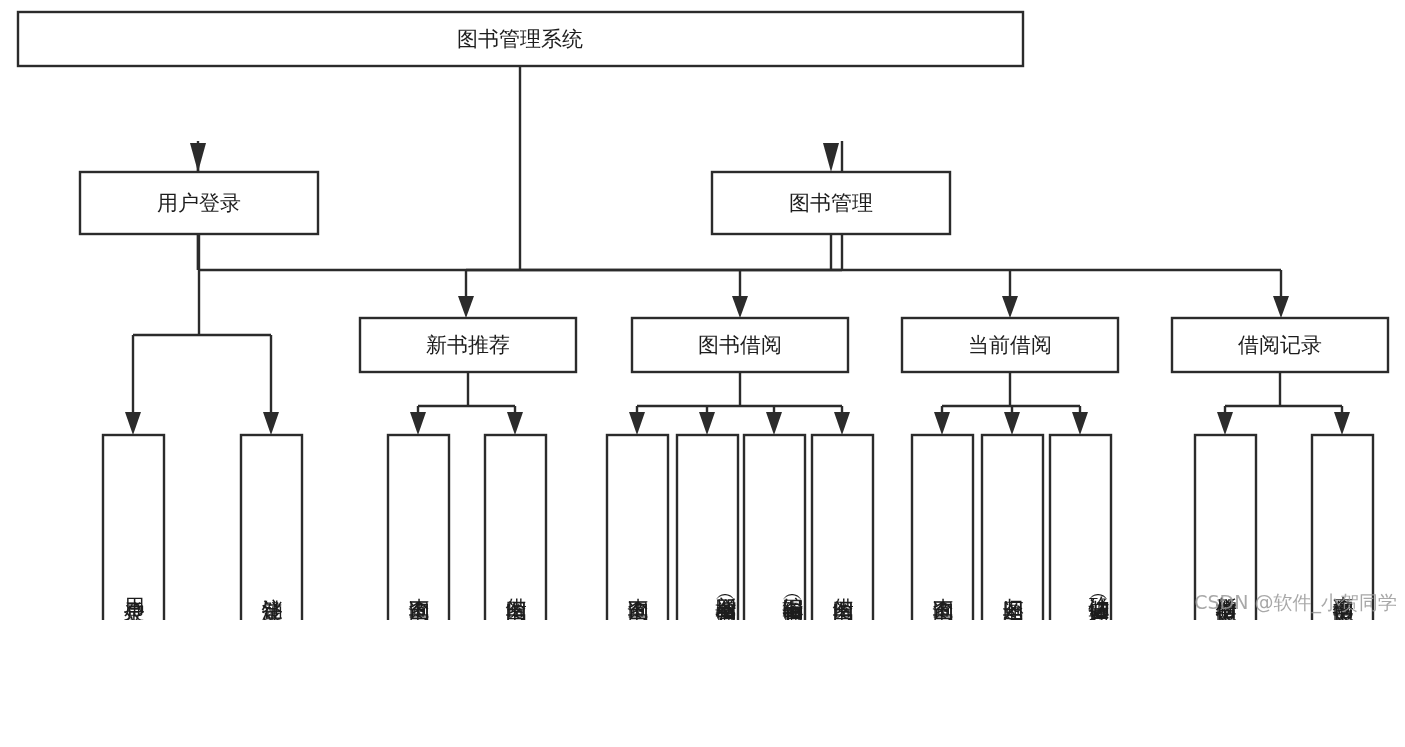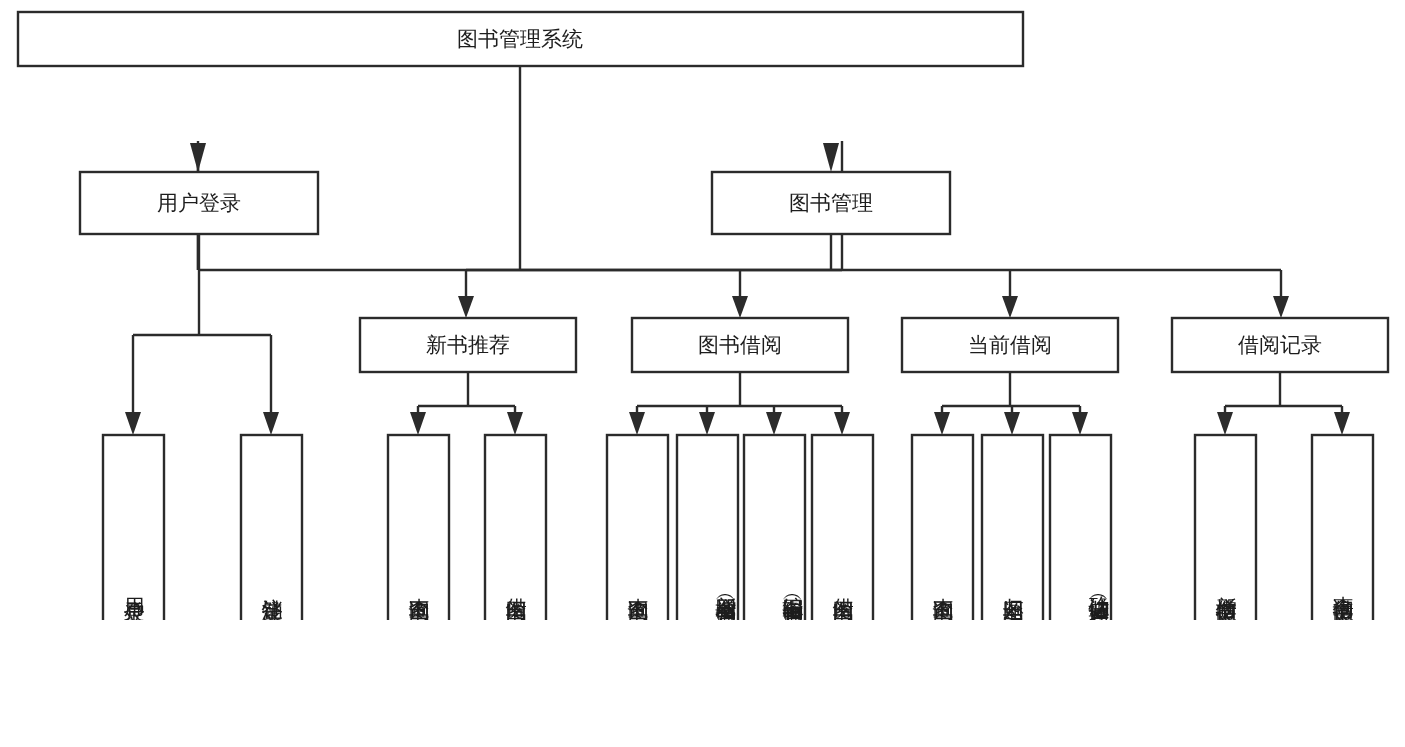--- a/index.html
+++ b/index.html
@@ -237,14 +237,15 @@
   <div class="vert-label" style="left:744px; top:435px; width:61px; height:300px; align-items:flex-start; padding-top:6px; box-sizing:border-box;">编辑图书（管理员）</div>
   <div class="vert-label" style="left:812px; top:435px; width:61px; height:300px;">借阅图书</div>
 
   <div class="vert-label" style="left:912px; top:435px; width:61px; height:300px;">查询图书</div>
   <div class="vert-label" style="left:982px; top:435px; width:61px; height:300px;">归还图书</div>
   <div class="vert-label" style="left:1050px; top:435px; width:61px; height:300px; align-items:flex-start; padding-top:6px; box-sizing:border-box;">确认归还（管理员）</div>
 
   <div class="vert-label" style="left:1195px; top:435px; width:61px; height:300px;">新增借阅记录</div>
   <div class="vert-label" style="left:1312px; top:435px; width:61px; height:300px;">查询借阅记录</div>
 
+  <div class="watermark">CSDN @软件_小贺同学</div>
 
 </div>
 
 </body></html>

